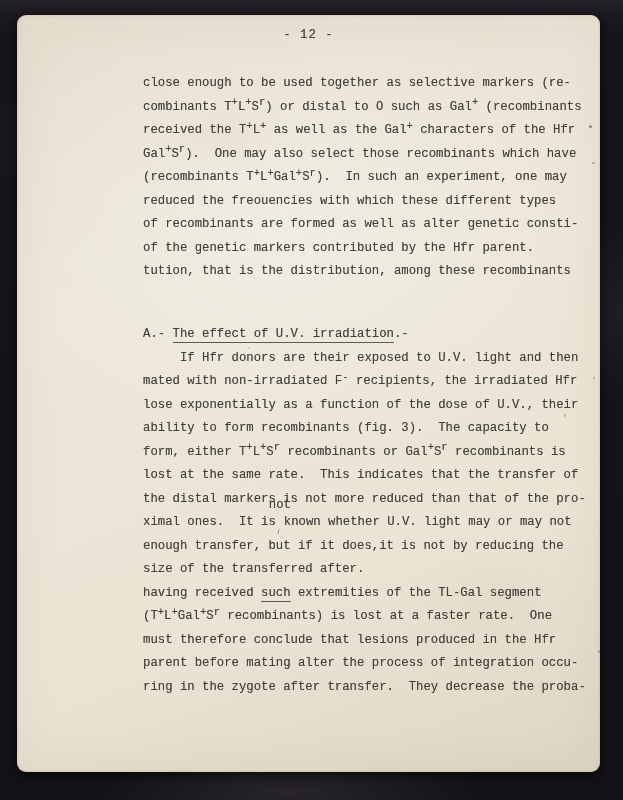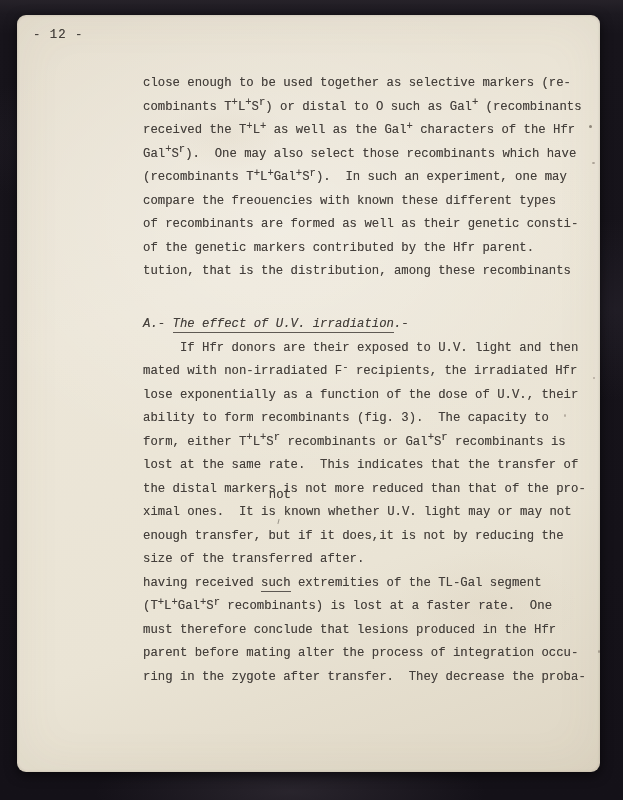--- a/index.html
+++ b/index.html
@@ -21,33 +21,32 @@
     background:
       radial-gradient(90px 50px at 210px 120px, rgba(195,175,145,0.10), transparent 70%),
       radial-gradient(130px 80px at 470px 590px, rgba(195,175,145,0.09), transparent 70%),
       radial-gradient(430px 320px at 45% 28%, rgba(255,255,255,0.28), transparent 78%),
       linear-gradient(160deg, #e6dfd0 0%, #ece6d8 35%, #eae4d5 70%, #ded6c4 100%);
     box-shadow: 0 3px 12px rgba(0,0,0,0.6), inset 0 0 3px rgba(60,45,30,0.18), inset 0 0 50px rgba(120,100,70,0.07);
     color: #443f3b;
     font-size: 12.3px;
   }
   .pagenum {
-    margin-top: 12px; text-align: left; line-height: 16px;
+    margin-top: 12px; text-align: center; line-height: 16px;
     letter-spacing: 1px; white-space: pre;
     text-shadow: 0 0 0.6px rgba(68,63,59,0.55);
-    padding-left: 16px;
   }
   .textblock {
     margin-top: 29px; padding-left: 126px; padding-right: 15px;
   }
   .line {
     white-space: pre; line-height: 23.5px; min-height: 23.5px;
     text-shadow: 0 0 0.6px rgba(68,63,59,0.5);
   }
-  .heading { margin-top: 6px; font-style: italic; }
+  .heading { margin-top: 16px; }
   .sup {
     font-size: 10.5px; position: relative; top: -4.5px; line-height: 0;
     display: inline-block;
   }
   .u {
     border-bottom: 1.2px solid rgba(68,63,59,0.85); padding-bottom: 1px;
   }
   .ins { position: relative; display: inline-block; width: 8px; }
   .ins::after {
     content: ""; position: absolute; left: 2px; top: 4px; width: 1.2px; height: 5px;
@@ -68,22 +67,22 @@
 <div class="mount"></div>
 
 <div class="paper">
   <div class="pagenum">- 12 -</div>
   <div class="textblock">
       <div class="line">close enough to be used together as selective markers (re-</div>
       <div class="line">combinants T<span class="sup">+</span>L<span class="sup">+</span>S<span class="sup">r</span>) or distal to O such as Gal<span class="sup">+</span> (recombinants</div>
       <div class="line">received the T<span class="sup">+</span>L<span class="sup">+</span> as well as the Gal<span class="sup">+</span> characters of the Hfr</div>
       <div class="line">Gal<span class="sup">+</span>S<span class="sup">r</span>).  One may also select those recombinants which have</div>
       <div class="line">(recombinants T<span class="sup">+</span>L<span class="sup">+</span>Gal<span class="sup">+</span>S<span class="sup">r</span>).  In such an experiment, one may</div>
-      <div class="line">compare the freouencies with known these different types</div>
-      <div class="line">of recombinants are formed as well as their genetic consti-</div>
+      <div class="line">reduced the freouencies with which these different types</div>
+      <div class="line">of recombinants are formed as well as alter genetic consti-</div>
       <div class="line">of the genetic markers contributed by the Hfr parent.</div>
       <div class="line">tution, that is the distribution, among these recombinants</div>
       <div class="line"></div>
       <div class="line heading">A.- <span class="u">The effect of U.V. irradiation</span>.-</div>
       <div class="line">     If Hfr donors are their exposed to U.V. light and then</div>
       <div class="line">mated with non-irradiated F<span class="sup">-</span> recipients, the irradiated Hfr</div>
       <div class="line">lose exponentially as a function of the dose of U.V., their</div>
       <div class="line">ability to form recombinants (fig. 3).  The capacity to</div>
       <div class="line">form, either T<span class="sup">+</span>L<span class="sup">+</span>S<span class="sup">r</span> recombinants or Gal<span class="sup">+</span>S<span class="sup">r</span> recombinants is</div>
       <div class="line">lost at the same rate.  This indicates that the transfer of</div>

